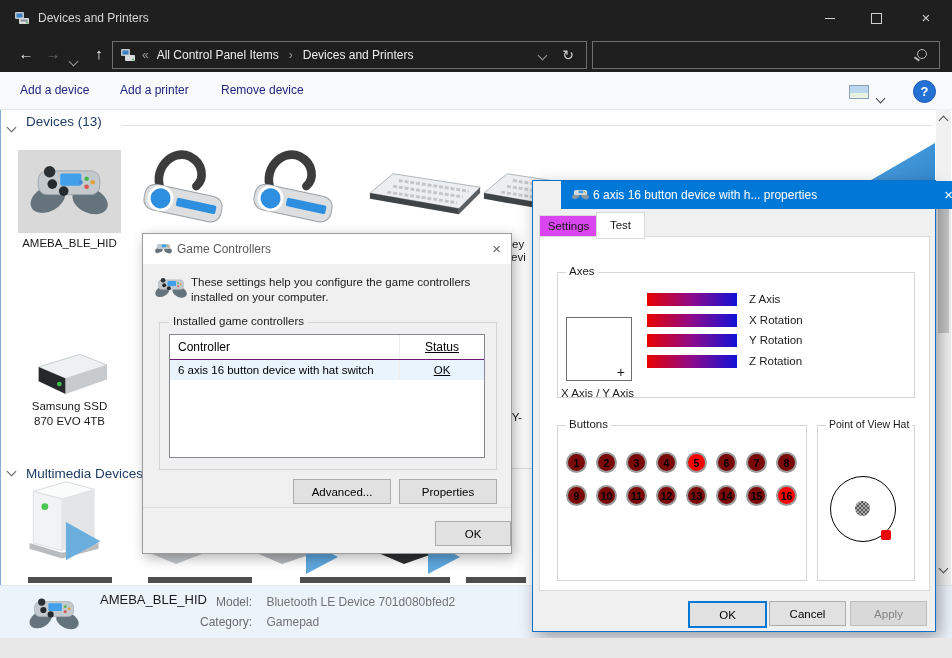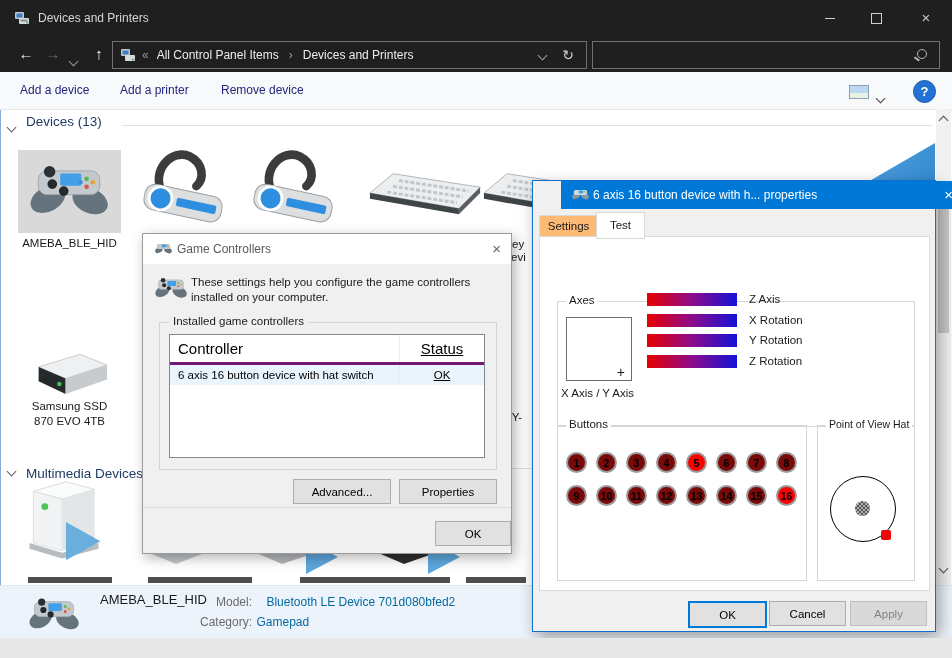--- a/index.html
+++ b/index.html
@@ -39,46 +39,46 @@
   .monitortri{left:828px;top:143px;width:107px;height:60px;background:linear-gradient(135deg,#57a9e6,#2f86cc);
       clip-path:polygon(0 100%,100% 0,100% 100%);border-bottom:2px solid #1d5e96;}
   
   .sbar{left:936px;top:109px;width:15px;height:476px;background:#f1f1f1;}
   .sb-thumb{left:938px;top:193px;width:11px;height:140px;background:#c8c8c8;}
   .sb-chev{position:absolute;left:4px;width:6px;height:6px;border-right:1.5px solid #505050;border-bottom:1.5px solid #505050;}
   
   .details{left:0;top:585px;width:952px;height:63px;background:#edf3fa;border-top:1px solid #dfe7f0;}
   .dt-name{font-size:13px;color:#1a1a1a;}
   .dt-label{font-size:12px;color:#6b6b6b;text-align:right;width:60px;display:inline-block;}
-  .dt-value{font-size:12px;color:#0369a1;}
+  .dt-value{font-size:12px;color:#737373;}
   .bottomstrip{left:0;top:648px;width:952px;height:10px;background:#cfe2f5;}
   
   .btn{background:#e1e1e1;border:1px solid #adadad;font-size:11.5px;color:#000;
        display:flex;align-items:center;justify-content:center;}
   .groupbox{border:1px solid #d5d5d5;}
   .grouplabel{position:absolute;top:-8px;left:9px;background:#f0f0f0;padding:0 4px;font-size:11.5px;color:#1a1a1a;}
   
   .gcdlg{left:142px;top:233px;width:368px;height:319px;background:#f0f0f0;border:1px solid #9b9b9b;
          box-shadow:3px 4px 12px rgba(0,0,0,.3);}
   .gcdlg .dtitle{left:0;top:0;width:100%;height:30px;background:#fff;}
   .gcdlg .dtitle-text{left:34px;top:0;line-height:30px;font-size:12px;color:#5a5a5a;}
   .gc-close{right:10px;top:0;line-height:30px;font-size:15px;color:#666;}
   .gc-desc{left:48px;top:41px;width:316px;font-size:11.5px;color:#1a1a1a;line-height:15px;}
   .gc-table{left:26px;top:100px;width:314px;height:122px;background:#fff;border:1px solid #828790;}
-  .gc-table th{font-weight:normal;font-size:15px;text-align:left;padding:5px 8px;border-bottom:3px solid #701a75;}
+  .gc-table th{font-weight:normal;font-size:12px;text-align:left;padding:5px 8px;border-bottom:1px solid #701a75;}
   .gc-table th.status, .gc-table td.status-cell{text-align:center;border-left:1px solid #ededed;width:68px;text-decoration:underline;}
   .gc-table td{font-size:11.5px;padding:4px 8px;background:#e9f4fc;}
   .gc-table table{border-collapse:collapse;width:100%;}
   
   .propdlg{left:532px;top:180px;width:402px;height:450px;background:#f0f0f0;border:1px solid #1070c9;
            box-shadow:4px 6px 16px rgba(0,0,0,.35);}
   .propdlg .dtitle{left:0;top:0;width:100%;height:28px;background:#0078d7;margin-left:28px;}
   .propdlg .dtitle-text{left:32px;top:0;line-height:28px;font-size:12px;color:#fff;}
   .prop-close{right:10px;top:0;line-height:28px;font-size:15px;color:#fff;}
-  .tab{position:absolute;font-size:11.5px;text-align:center;border:1px solid #d9d9d9;background:#fdba74;color:#1a1a1a;}
+  .tab{position:absolute;font-size:11.5px;text-align:center;border:1px solid #d9d9d9;background:#d946ef;color:#1a1a1a;}
   .tab.active{background:#fff;z-index:3;}
   .tabpage{left:6px;top:55px;width:389px;height:353px;background:#fff;border:1px solid #dcdcdc;}
   .prop-desc{left:24px;top:68px;width:366px;font-size:11.5px;color:#1a1a1a;line-height:15px;}
   .wgroup{position:absolute;border:1px solid #d5d5d5;}
   .wgroup>.glabel{position:absolute;top:-8px;left:8px;background:#fff;padding:0 3px;font-size:11.5px;color:#1a1a1a;white-space:nowrap;}
   .xybox{left:33px;top:136px;width:64px;height:62px;background:#fff;border:1px solid #6e6e6e;}
   .cross{position:absolute;right:6px;bottom:0px;font-size:14px;color:#1a1a1a;}
   .gbar{position:absolute;left:114px;width:90px;height:13px;background:linear-gradient(90deg,#e80000,#8c0b8c 50%,#1212d6);}
   .gbar-label{position:absolute;left:216px;font-size:11.5px;color:#1a1a1a;line-height:13px;}
   .btnrow{position:absolute;left:8px;display:flex;gap:9px;}
@@ -267,21 +267,21 @@
       <circle cx="77" cy="23" r="2.6" fill="#e0a33b"></circle>
       <circle cx="70" cy="28" r="2.6" fill="#d9534f"></circle>
     </svg>
     <div class="abs dt-name" style="left:100px;top:6px">AMEBA_BLE_HID</div>
     <div class="abs" style="left:192px;top:6px">
       <span class="dt-label">Model:</span>
       <span class="dt-value" style="margin-left:10px">Bluetooth LE Device 701d080bfed2</span>
     </div>
     <div class="abs" style="left:192px;top:26px">
       <span class="dt-label">Category:</span>
-      <span class="dt-value" style="">Gamepad</span>
+      <span class="dt-value" style="margin-left:10px">Gamepad</span>
     </div>
   </div>
   <div class="abs bottomstrip"></div>
 
   <div class="abs gcdlg">
     <div class="abs dtitle">
       <svg style="position:absolute;left:11px;top:8px" width="19" height="13" viewBox="0 0 100 68">
         <ellipse cx="26" cy="42" rx="21" ry="14" fill="#65747c" transform="rotate(-28 26 42)"></ellipse>
         <ellipse cx="74" cy="44" rx="21" ry="14" fill="#65747c" transform="rotate(24 74 44)"></ellipse>
         <rect x="15" y="10" width="70" height="27" rx="10" fill="#c3c9cd"></rect>
@@ -340,21 +340,21 @@
         <circle cx="70" cy="19" r="3.5" fill="#49b84f"></circle>
           <circle cx="77" cy="25" r="3.5" fill="#e0a33b"></circle>
       </svg>
       <div class="abs dtitle-text">6 axis 16 button device with h... properties</div>
       <div class="abs prop-close">×</div>
     </div>
     <div class="abs tab" style="left:6px;top:34px;width:57px;height:21px;line-height:21px">Settings</div>
     <div class="abs tab active" style="left:63px;top:31px;width:47px;height:25px;line-height:25px">Test</div>
     <div class="abs tabpage"></div>
 
-    <div class="wgroup" style="left:24px;top:120px;width:356px;height:124px">
+    <div class="wgroup" style="left:24px;top:91px;width:356px;height:124px">
       <div class="glabel">Axes</div>
     </div>
     <div class="abs xybox">
       <span class="cross">+</span>
     </div>
     <div class="abs" style="left:28px;top:206px;font-size:11.5px;color:#1a1a1a">X Axis / Y Axis</div>
     <div class="abs gbar" style="top:112px"></div>
     <div class="abs gbar-label" style="top:112px">Z Axis</div>
     <div class="abs gbar" style="top:133px"></div>
     <div class="abs gbar-label" style="top:133px">X Rotation</div>

